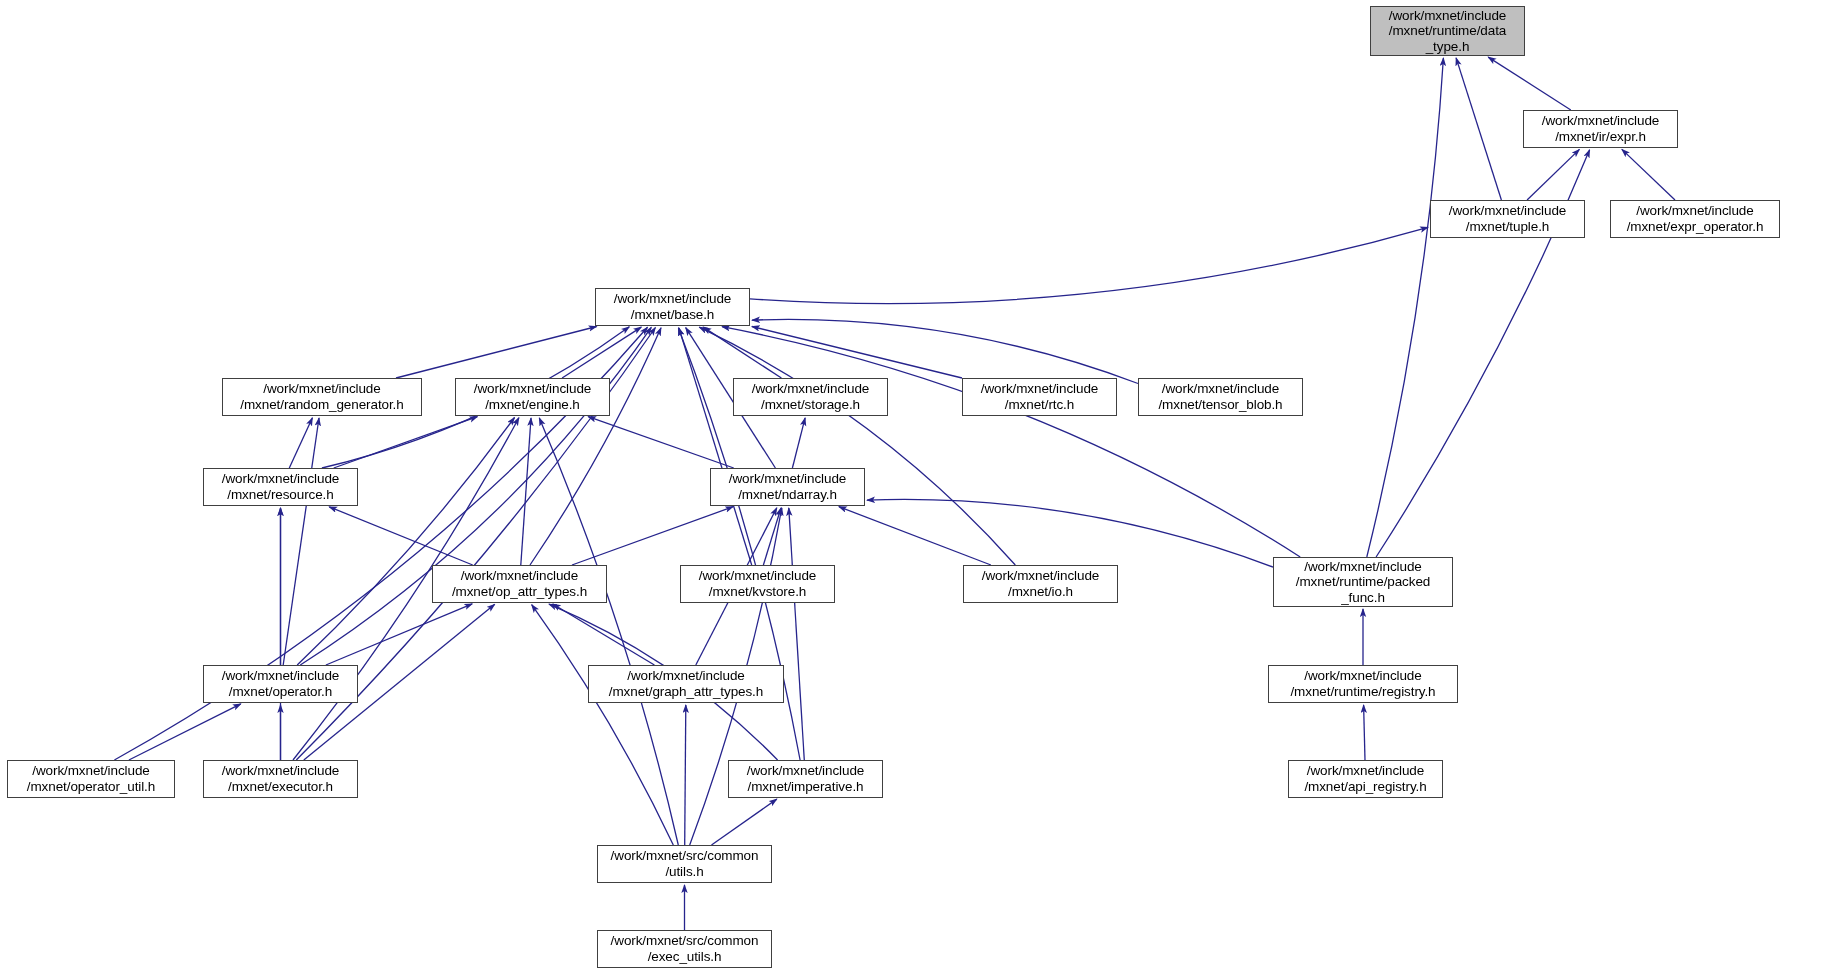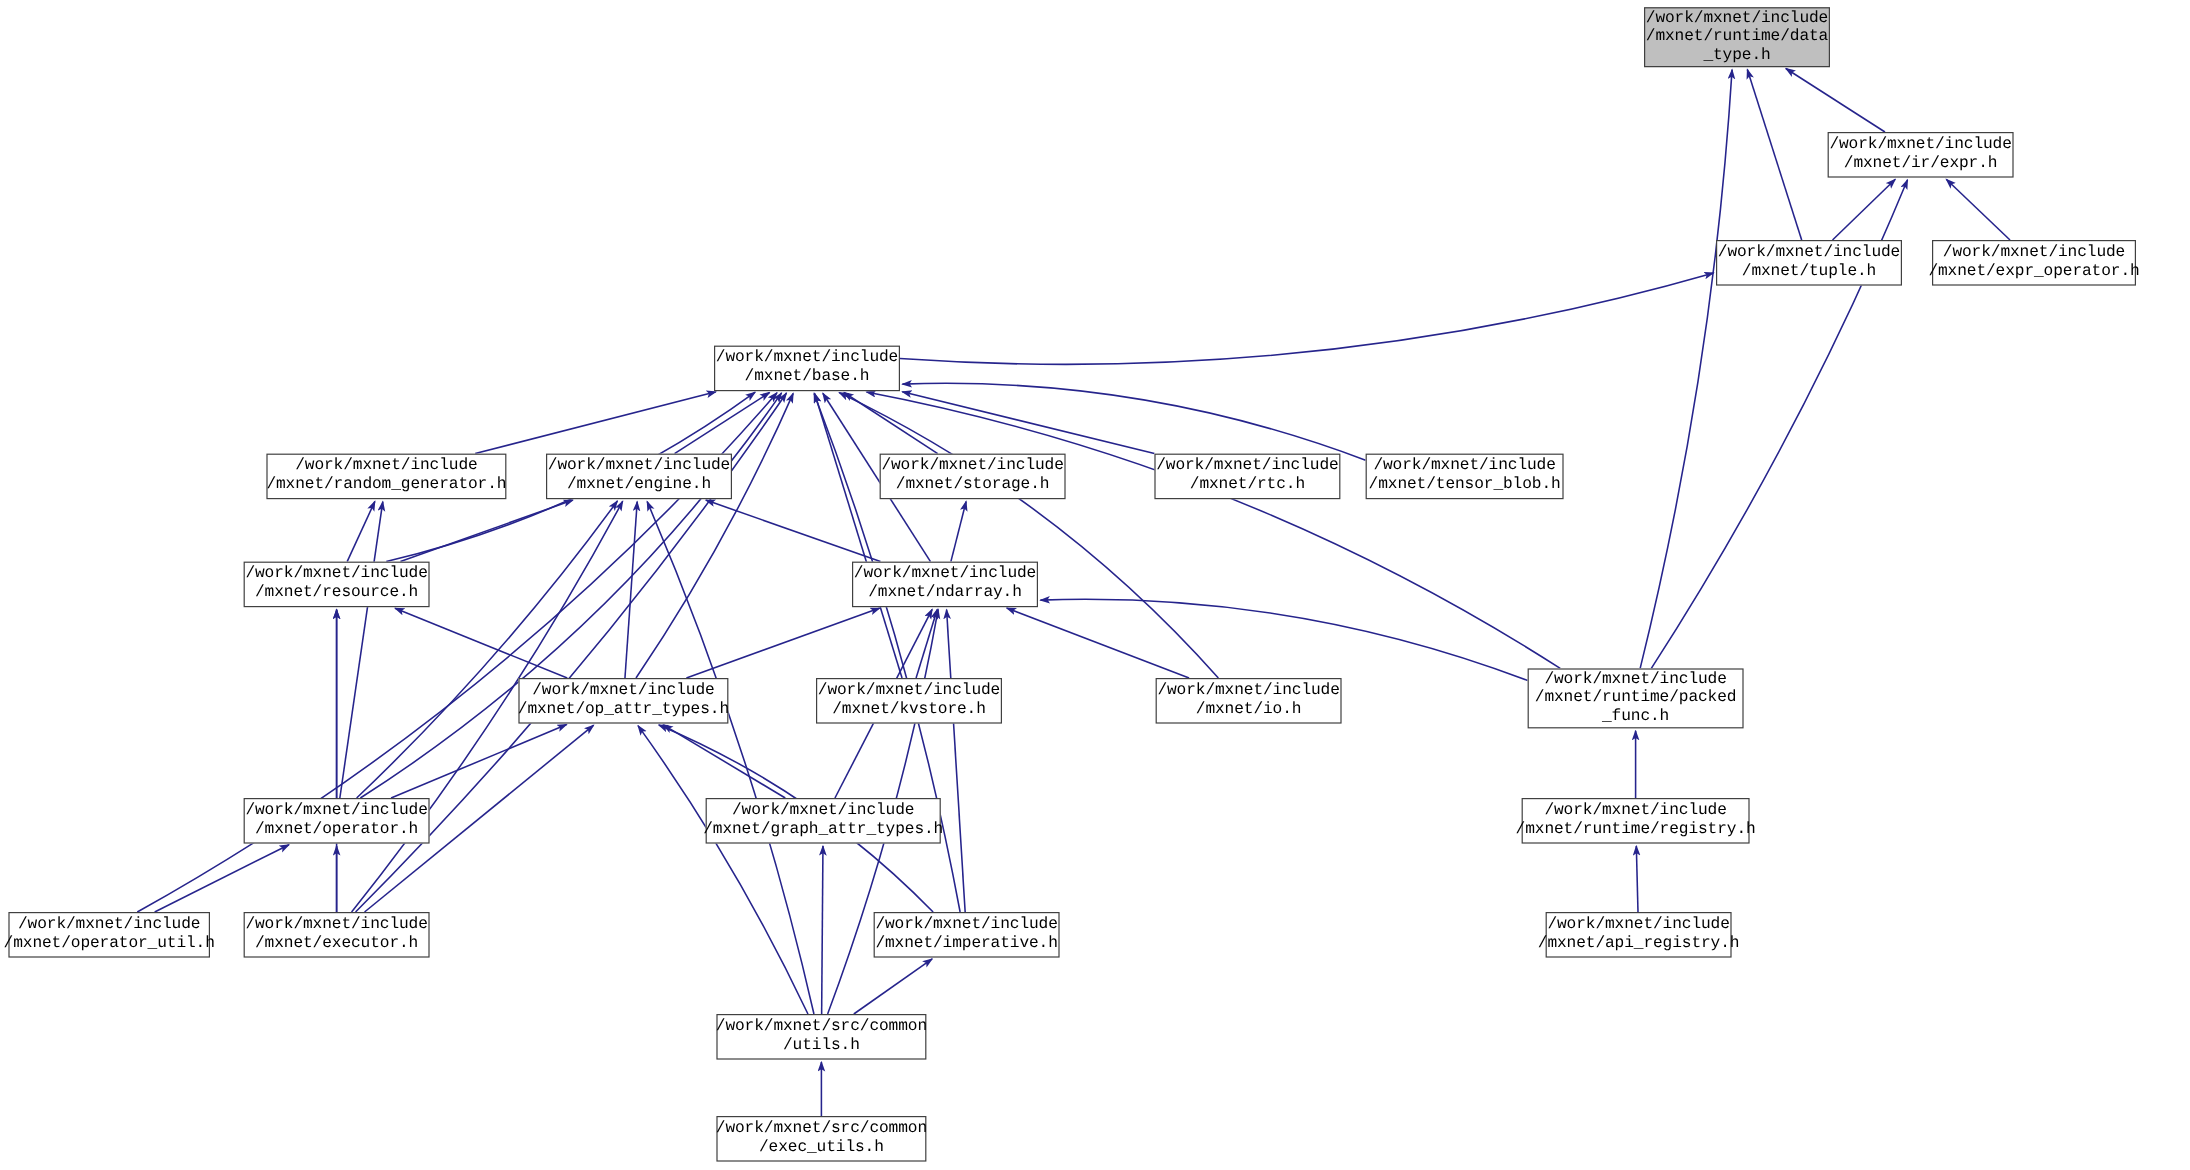--- a/index.html
+++ b/index.html
@@ -1,18 +1,18 @@
 <!DOCTYPE html>
 <html><head>
 <meta charset="utf-8">
 <title>Doxygen include dependency graph</title>
 <style>
   html,body{margin:0;padding:0;background:#ffffff;}
   #canvas{position:relative;width:1825px;height:975px;background:#ffffff;
-          font-family:Liberation Mono, monospace;overflow:hidden;}
+          font-family:Liberation Sans, sans-serif;overflow:hidden;}
   svg.edges{position:absolute;left:0;top:0;width:1825px;height:975px;pointer-events:none;}
   .node{position:absolute;box-sizing:border-box;border:1px solid #404040;
         background:#ffffff;display:flex;align-items:center;justify-content:center;
         text-align:center;line-height:1.15;color:#000000;font-size:13.5px;
         white-space:pre;letter-spacing:-0.1px;}
   .node.root{background:#bfbfbf;border-color:#404040;}
   .node span{display:block;}
 </style>
 </head>
 <body>

